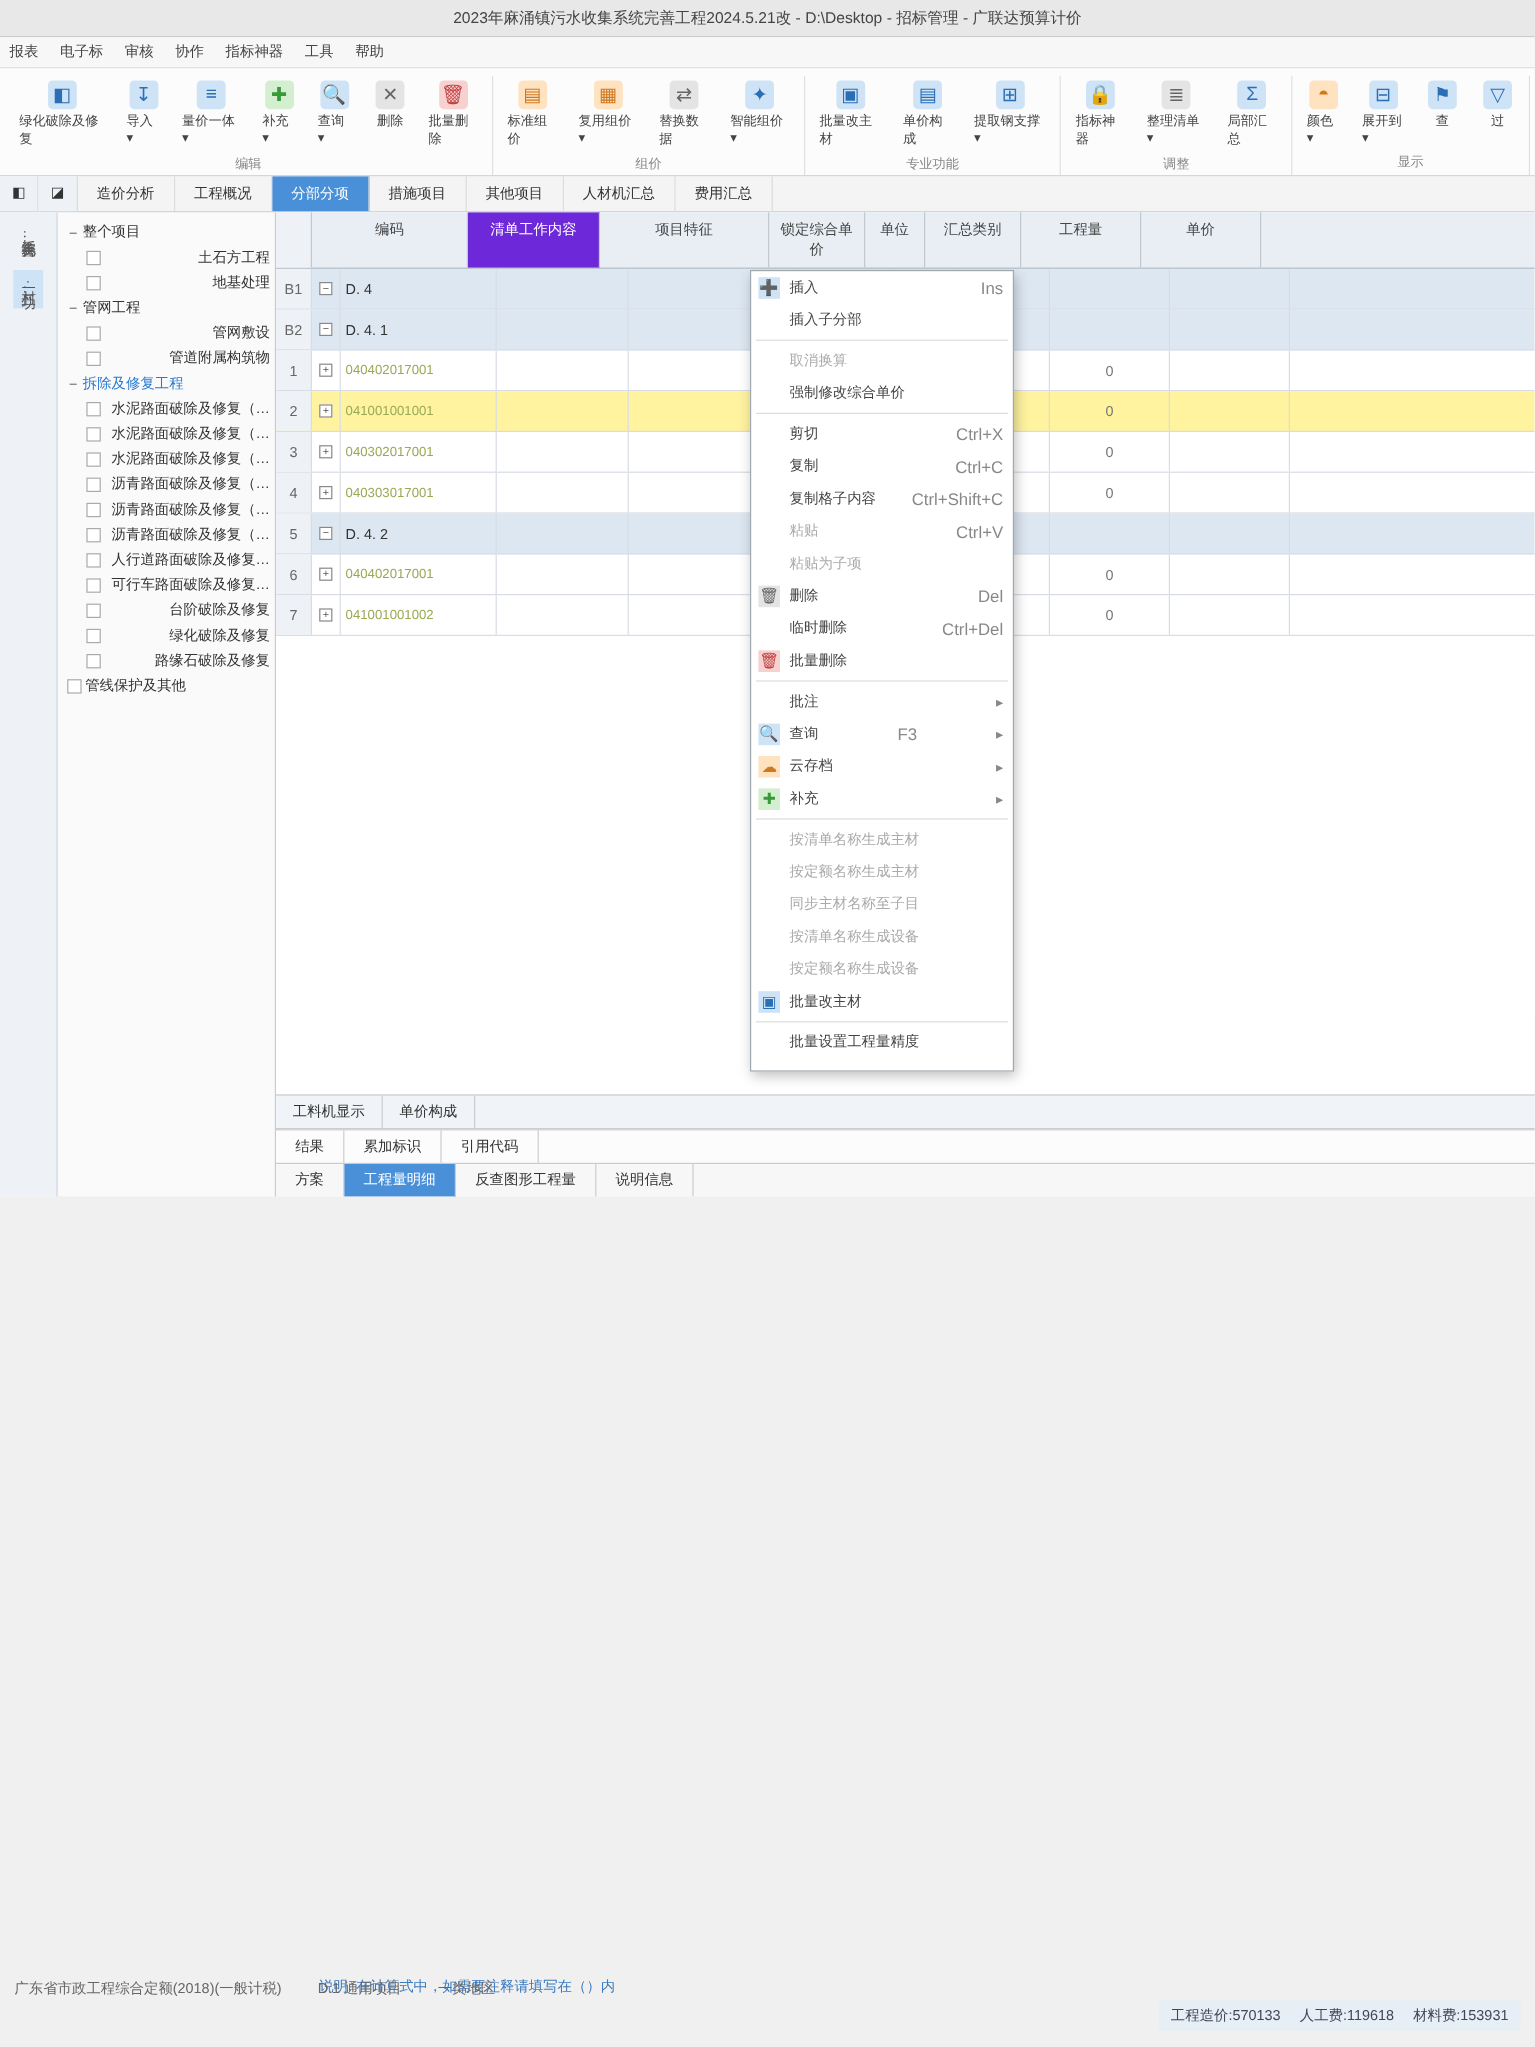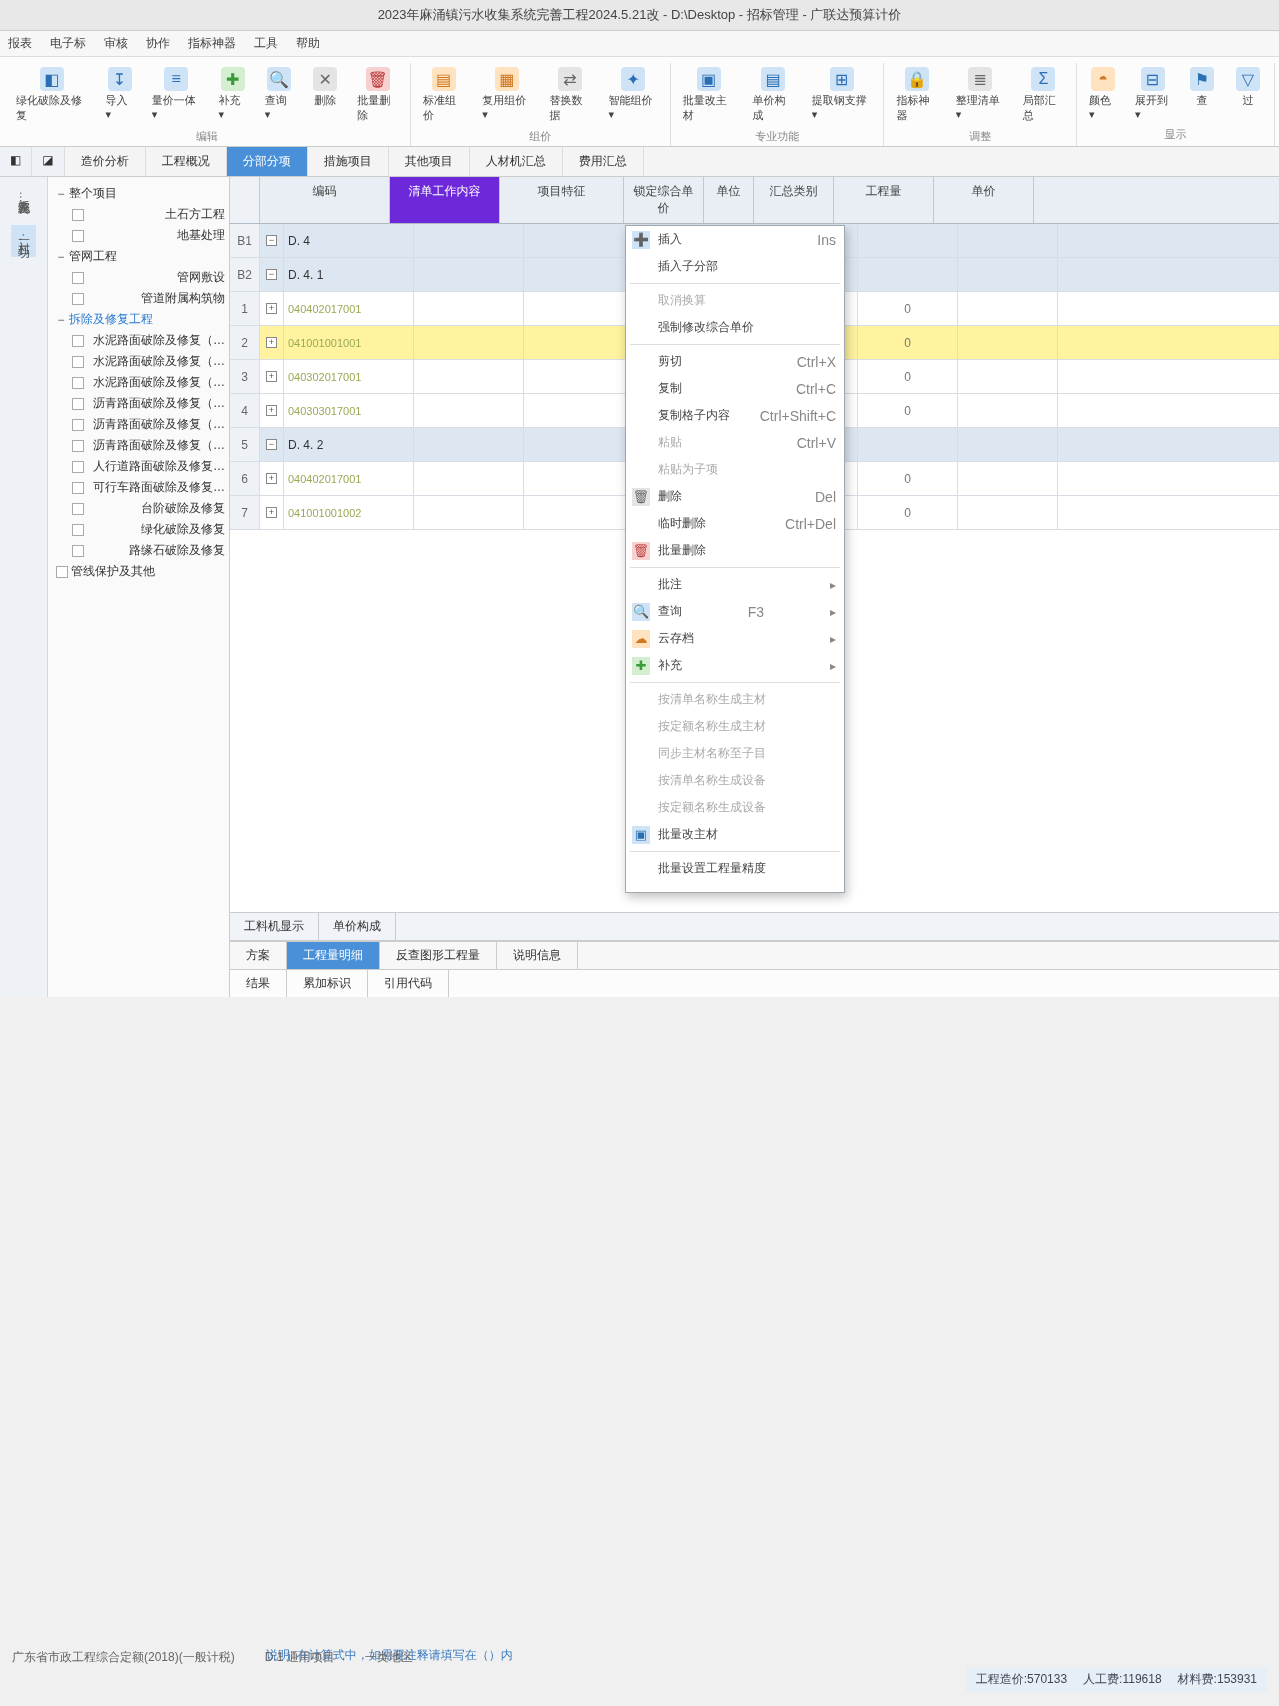--- a/index.html
+++ b/index.html
@@ -124,21 +124,21 @@
 }
 .grid-body { flex: 1; overflow: auto; font-size: 12px; }
 .grid-row { display: flex; border-bottom: 1px solid #d8dde4; height: 34px; align-items: stretch; }
 .grid-row.group { background: #dde7f2; }
 .grid-row.hl { background: #fff3a0; }
 .grid-row > div { border-right: 1px solid #d8dde4; padding: 4px; display:flex; align-items:center; }
 .col-num { width: 30px; justify-content:center; background:#eef2f6; color:#666; }
 .col-exp { width: 24px; justify-content:center; }
 .col-code { width: 130px; }
 .col-workcontent { width: 110px; }
-.col-feature { width: 124px; }
+.col-feature { width: 141px; }
 .col-lock { width: 80px; }
 .col-unit { width: 50px; justify-content:center; color:#777; }
 .col-hztype { width: 80px; }
 .col-qty { width: 100px; justify-content:center; color:#777; }
 .col-price { width: 100px; }
 .grid-header .col-workcontent { background:#6d28d9; color:#fff; }
 .expand-box { display:inline-block; width:11px; height:11px; border:1px solid #888; font-size:9px; line-height:9px; text-align:center; background:#fff; color:#555; }
 .code-txt { font-size:11px; color:#9a5; }
 
 .context-menu {
@@ -695,30 +695,30 @@
           <div class="col-hztype"></div>
           <div class="col-qty">0</div>
           <div class="col-price"></div>
         </div>
       </div>
 
     <div class="bottom-tabs" id="bottomtabs">
         <div class="bottom-tab">工料机显示</div>
         <div class="bottom-tab">单价构成</div>
       </div>
+    <div class="detail-tabs" style="background:#fcfcfc;" id="detailsubtabs">
+        <div class="detail-tab">结果</div>
+        <div class="detail-tab">累加标识</div>
+        <div class="detail-tab">引用代码</div>
+      </div>
     <div class="detail-tabs" id="detailtabs">
         <div class="detail-tab">方案</div>
         <div class="detail-tab active">工程量明细</div>
         <div class="detail-tab">反查图形工程量</div>
         <div class="detail-tab">说明信息</div>
-      </div>
-    <div class="detail-tabs" style="background:#fcfcfc;" id="detailsubtabs">
-        <div class="detail-tab">结果</div>
-        <div class="detail-tab">累加标识</div>
-        <div class="detail-tab">引用代码</div>
       </div>
   </div>
 </div>
 
 <div class="footer-hint">说明: 在计算式中，如需要注释请填写在（）内</div>
 <div class="footer-left" id="footerleft">
     <span>广东省市政工程综合定额(2018)(一般计税)</span>
     <span>D.1 通用项目</span>
     <span>一类地区</span>
   </div>

